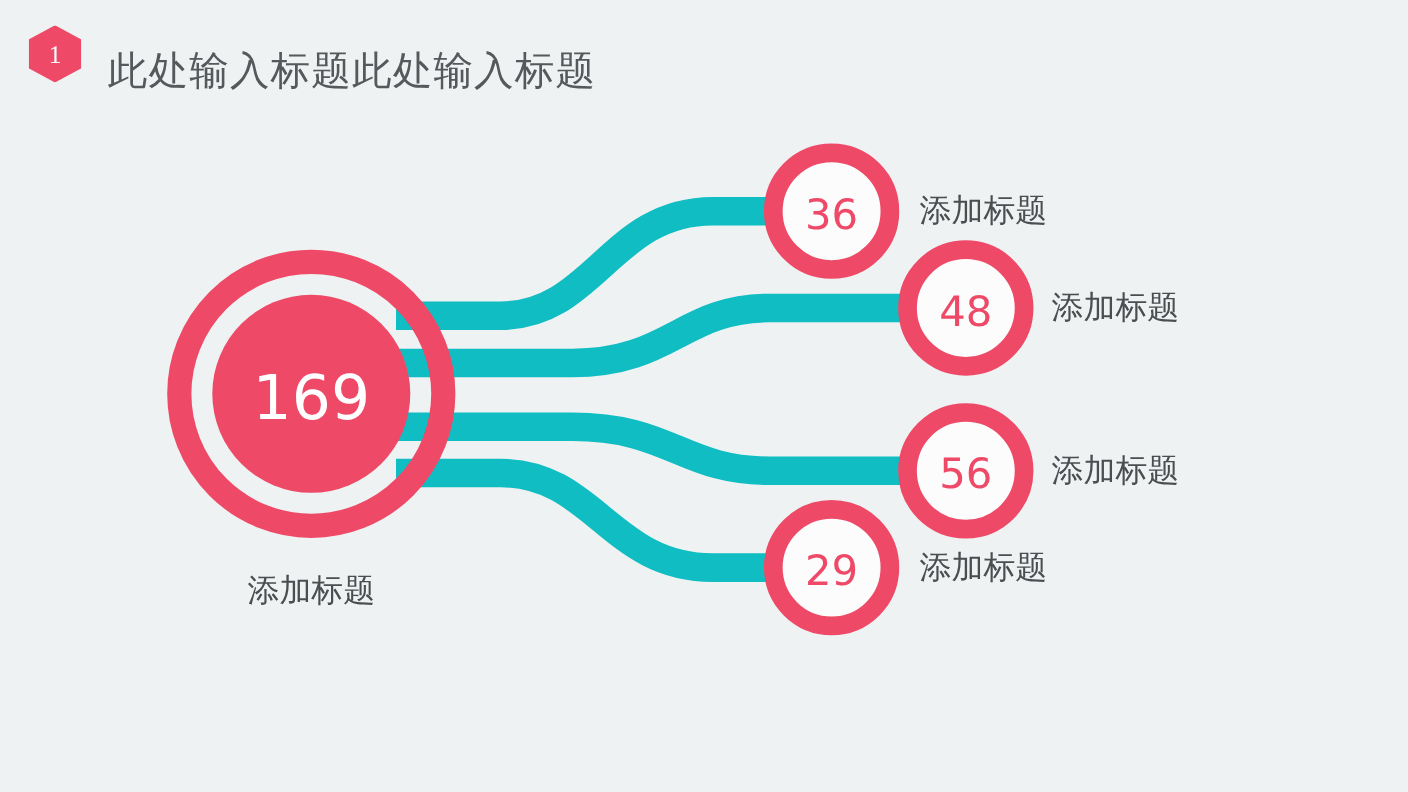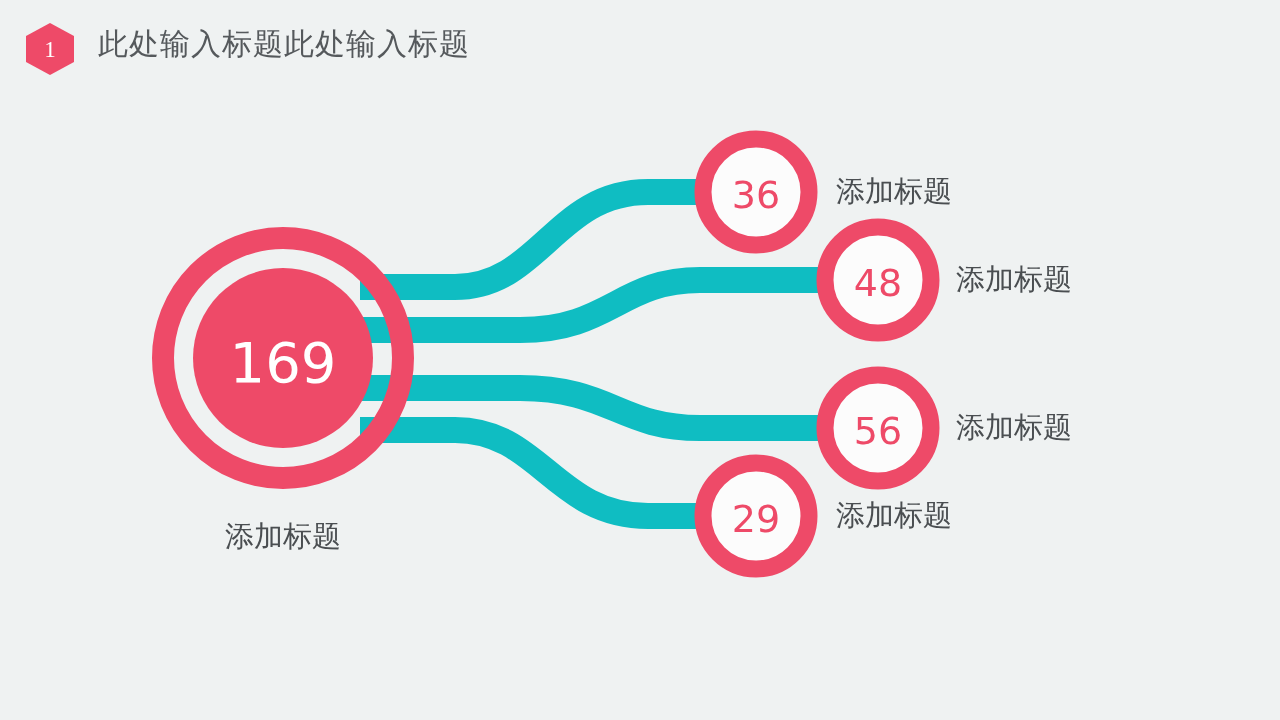--- a/index.html
+++ b/index.html
@@ -57,22 +57,22 @@
     justify-content: center;
     color: #ffffff;
     font-size: 23px;
     font-weight: 400;
     line-height: 1;
     font-family: "Liberation Serif", "DejaVu Serif", serif;
   }
   #page-title {
     position: absolute;
     left: 98px;
-    top: 24px;
-    font-size: 30px;
+    top: 40px;
+    font-size: 36px;
     letter-spacing: 1px;
     color: #55595c;
     font-weight: 400;
     white-space: nowrap;
     font-family: "DejaVu Sans", "Liberation Sans", sans-serif;
   }
 
   
   #diagram {
     position: absolute;

